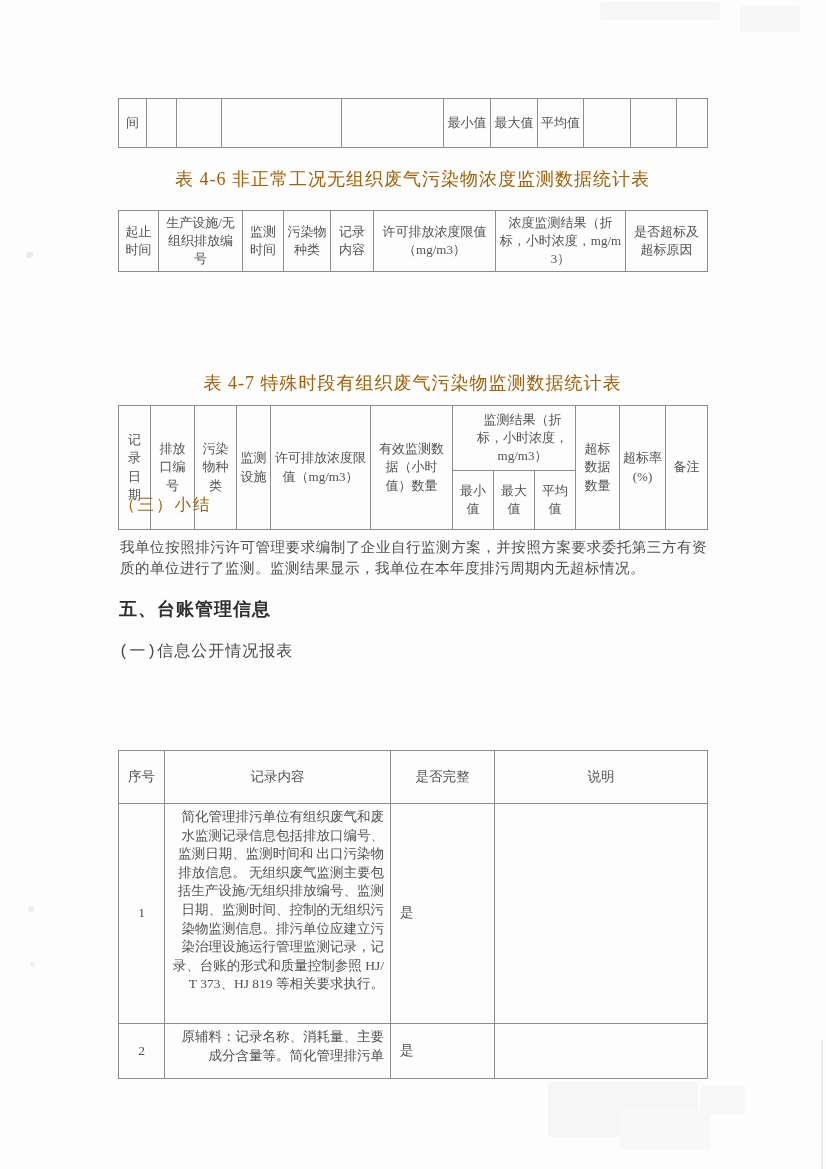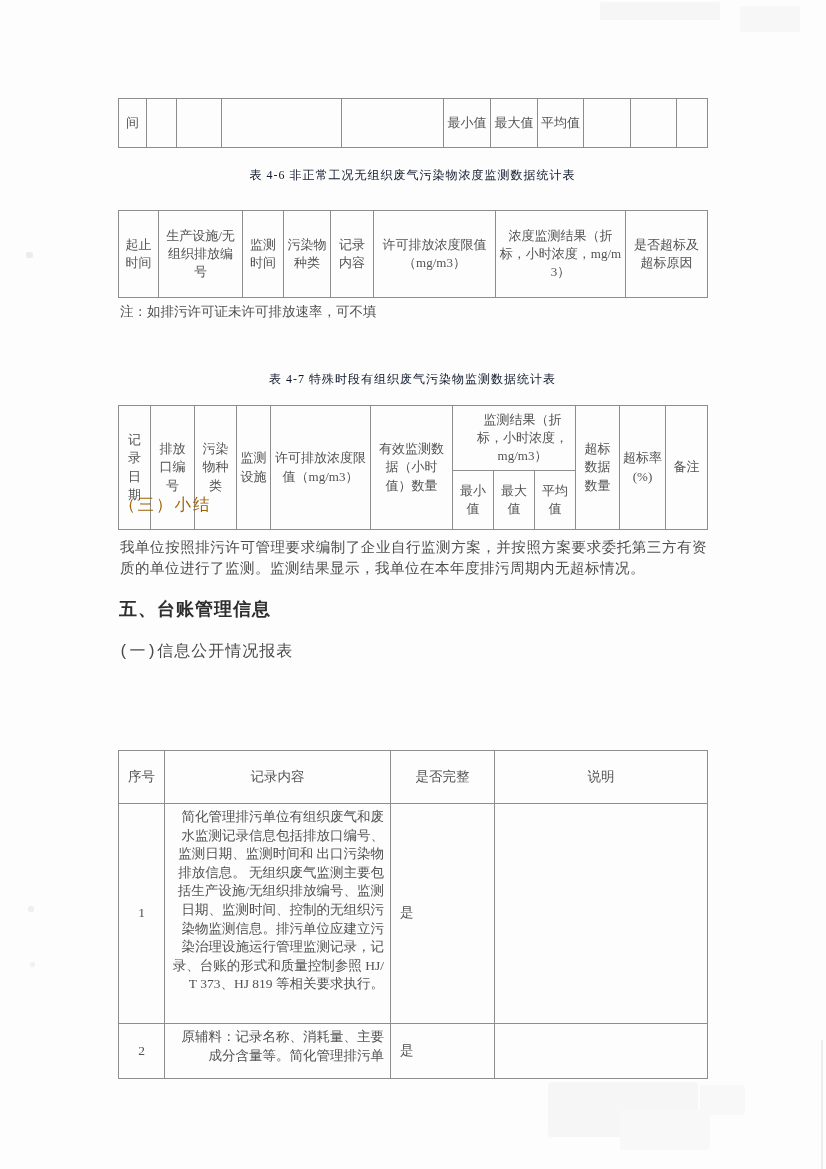--- a/index.html
+++ b/index.html
@@ -11,30 +11,30 @@
   }
   
   table { border-collapse:collapse; table-layout:fixed; position:absolute; background:transparent; }
   td, th {
     border:1px solid #8d8d8d;
     font-weight:normal; text-align:center; vertical-align:middle;
     padding:2px 3px; font-size:13px; line-height:1.4;
     color:#525252; word-break:break-all; overflow:hidden;
   }
   .tbl-top  { left:118px; top:98px;  width:589px; height:50px; }
-  .tbl-46   { left:118px; top:210px; width:589px; height:88px; }
+  .tbl-46   { left:118px; top:210px; width:589px; height:62px; }
   .tbl-47   { left:118px; top:377px; width:589px;margin-top:28px; }
   .tbl-51   { left:118px; top:750px; width:589px; }
   .tbl-51 td { font-size:13.5px; }
   .content-cell { text-align:right; vertical-align:top; padding:4px 6px; line-height:18.6px; }
   .yes-cell { text-align:left; padding-left:9px; }
   
   .caption {
     position:absolute; left:118px; width:589px; text-align:center;
-    font-size:12px; color:#0f172a; letter-spacing:1px;
+    font-size:18px; color:#a16207; letter-spacing:1px;
   }
   .note-line { position:absolute; left:120px; font-size:13.5px; color:#4f4f4f; }
   .sec-heading { position:absolute; left:119px; font-size:16.5px; color:#a16207; letter-spacing:2px; }
   .body-para {
     position:absolute; left:120px; width:587px;
     font-size:14.5px; line-height:21px; color:#4e4e4e;
     text-align:justify; letter-spacing:0.5px;
   }
   .big-heading {
     position:absolute; left:119px;
@@ -110,21 +110,20 @@
       <td>监测时间</td>
       <td>污染物种类</td>
       <td>记录内容</td>
       <td>许可排放浓度限值（mg/m3）</td>
       <td>浓度监测结果（折标，小时浓度，mg/m3）</td>
       <td>是否超标及超标原因</td>
     </tr>
   </tbody>
     </table>
 
-  <div class="note-line" style="top:303px;">注：如排污许可证未许可排放速率，可不填</div>
 
   <div class="caption" style="top:339px;margin-top:32px;">表 4-7 特殊时段有组织废气污染物监测数据统计表</div>
 
   <table class="tbl-47">
     <colgroup>
       <col style="width:32px">
         <col style="width:44px">
         <col style="width:42px">
       <col style="width:34px">
         <col style="width:100px">

